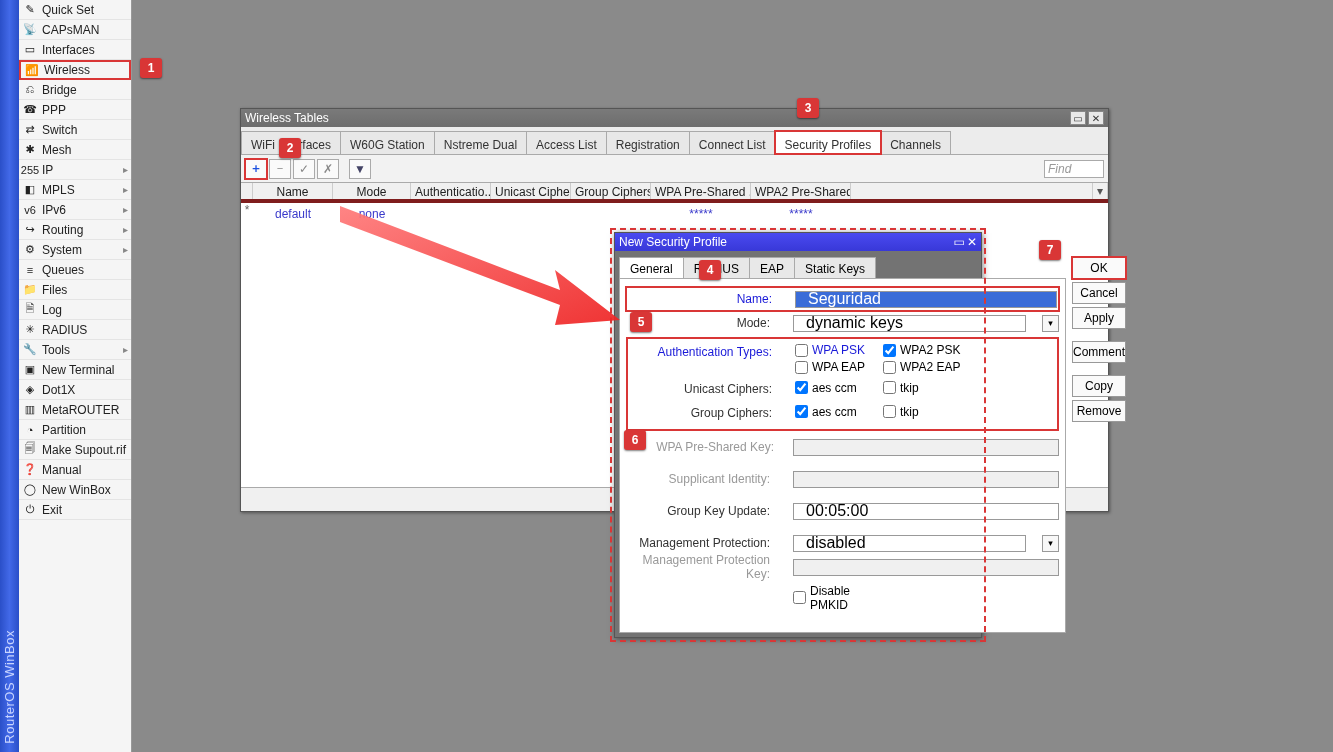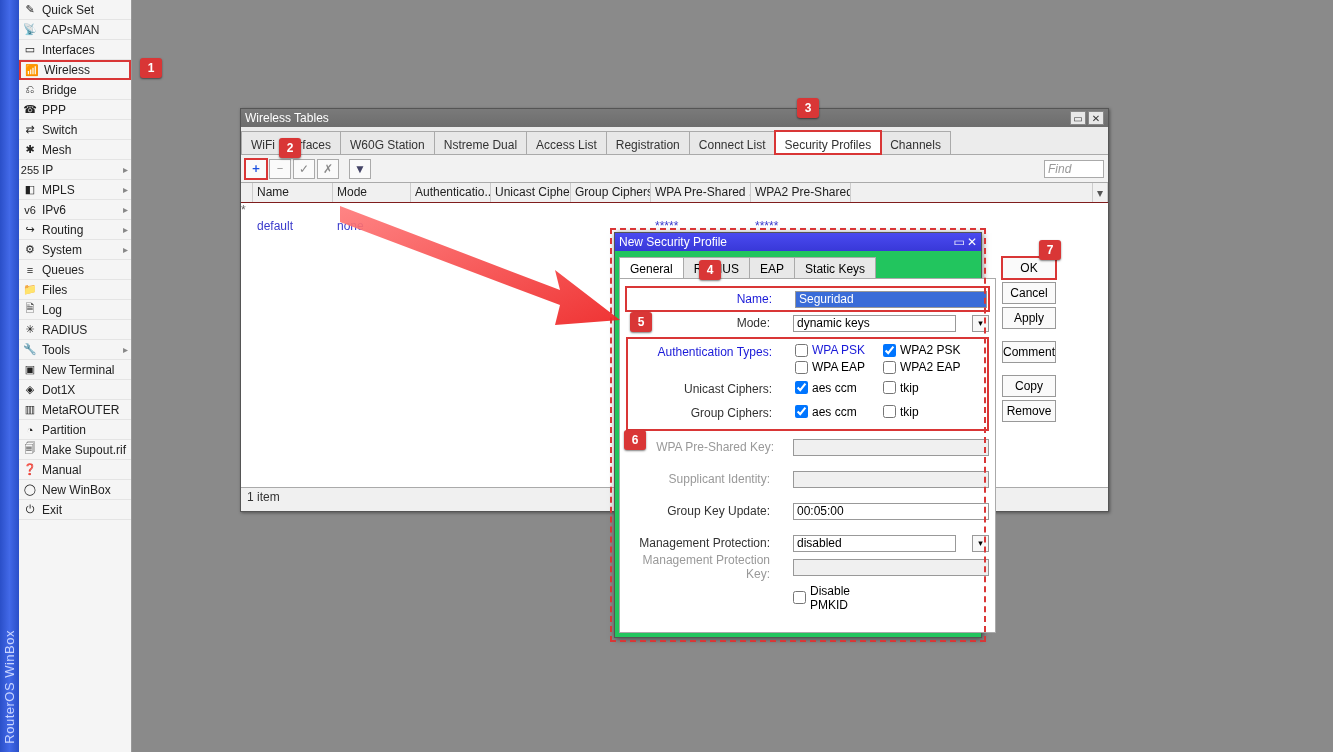--- a/index.html
+++ b/index.html
@@ -10,68 +10,68 @@
 .left-rail span { position: absolute; left: 2px; bottom: 8px; color: #c8d4ff; writing-mode: vertical-rl; transform: rotate(180deg); font-size: 13px; letter-spacing: .5px;}
 
 
 .sidebar { position: absolute; left: 19px; top: 0; width: 113px; height: 752px; background: #f5f5f5; border-right: 1px solid #999; }
 .menu-item { display:flex; align-items:center; height: 20px; padding-left: 3px; border-bottom:1px solid #e4e4e4; color:#222; cursor:pointer; }
 .menu-item .icon { width:16px; height:16px; margin-right:4px; display:inline-flex; align-items:center; justify-content:center; font-size:11px;}
 .menu-item .arrow { margin-left:auto; margin-right:3px; font-size:10px; color:#888;}
 .menu-item.highlight { border:2px solid #d93636; height:20px; }
 
 
-.win-tables { position: absolute; left: 240px; top: 108px; width: 869px; height: 404px; background: #f0f0f0; border:1px solid #555; box-shadow: 1px 1px 3px rgba(0,0,0,.4);}
+.win-tables { position: absolute; left: 240px; top: 108px; width: 869px; height: 404px; background: #f0f0f0; border:1px solid #555; box-shadow: 1px 1px 3px rgba(0,0,0,.4); text-align: center;}
 .win-title { height:18px; background: linear-gradient(#7a7a7a,#6d6d6d); color:#fff; font-size:11px; display:flex; align-items:center; padding:0 4px;}
 .win-title .controls { margin-left:auto; display:flex; gap:2px;}
 .win-title .ctrl { width:16px; height:14px; background:#e8e8e8; border:1px solid #888; display:flex; align-items:center; justify-content:center; font-size:10px; color:#333;}
 
 .tab-row { display:flex; background:#ececec; border-bottom:1px solid #aaa; height:28px; }
 .tab { padding: 6px 9px; border:1px solid #aaa; border-bottom:none; margin-top:4px; background:#e8e8e8; color:#333; margin-right:-1px; cursor:pointer; font-size:12px;}
 .tab.active { background:#ffffff; border-bottom:1px solid #fff; position:relative; z-index:2; }
 .tab.highlight { outline:2px solid #d93636; outline-offset:-1px; }
 
 .toolbar { display:flex; align-items:center; height:28px; background:#f2f2f2; border-bottom:1px solid #aaa; padding:0 4px; gap:2px;}
 .tb-btn { width:22px; height:20px; border:1px solid #aaa; background:#fafafa; display:flex; align-items:center; justify-content:center; cursor:pointer; }
 .tb-btn.highlight { outline:2px solid #d93636; outline-offset:-1px; }
 .find-box { margin-left:auto; width:60px; height:18px; border:1px solid #aaa; color:#999; font-style:italic; display:flex; align-items:center; padding:0 3px; background:#fff;}
 
-.grid-header { display:flex; background:#f0f0f0; border-bottom:1px solid #7f1d1d; height:20px;}
+.grid-header { display:flex; background:#f0f0f0; border-bottom:4px solid #7f1d1d; height:20px;}
 .gh { border-right:1px solid #ccc; padding:2px 4px; font-size:12px; color:#222; overflow:hidden; white-space:nowrap;}
 .grid-body { background:#fff; height:284px; overflow:auto; position:relative;}
 .grid-row { display:flex; height:17px; }
-.gc { padding:16px 4px; font-size:12px; color:#3a3acb; overflow:hidden; white-space:nowrap;}
+.gc { padding:4px 4px; font-size:12px; color:#3a3acb; overflow:hidden; white-space:nowrap;}
 .gc.marker { width:12px; color:#666; padding:0;}
 .grid-footer { height:20px; border-top:1px solid #aaa; background:#f0f0f0; padding:2px 6px; font-size:12px; color:#333;}
 .grid-drop { margin-left:auto; width:16px; border-left:1px solid #ccc; display:flex; align-items:center; justify-content:center; color:#555;}
 
 
 svg.arrow { position:absolute; pointer-events:none; }
 
 
-.dlg { position:absolute; left: 614px; top: 232px; width: 368px; height: 406px; background:#22c55e; border:1px solid #555; box-shadow: 1px 1px 6px rgba(0,0,0,.5); }
+.dlg { position:absolute; left: 614px; top: 232px; width: 368px; height: 406px; background:#737373; border:1px solid #555; box-shadow: 1px 1px 6px rgba(0,0,0,.5); }
 .dlg-wrap { outline: 2px dashed #d93636; outline-offset: 2px; }
 .dlg-title { height:18px; background: linear-gradient(#4a4af0,#3838d8); color:#fff; font-size:11px; display:flex; align-items:center; padding:0 4px;}
 .dlg-title .controls{ margin-left:auto; display:flex; gap:2px;}
 .dlg-body { display:flex; padding:4px; gap:6px; height:calc(100% - 18px);}
 .dlg-left { flex:1; }
 .dlg-right { width:82px; display:flex; flex-direction:column; gap:3px; padding-top:2px;}
 .rbtn { height:22px; border:1px solid #999; background:#fafafa; font-size:12px; cursor:pointer;}
 .rbtn.highlight { outline:2px solid #d93636; outline-offset:-1px;}
 
 .dlg-tabs { display:flex; border-bottom:1px solid #aaa; height:24px;}
 .dtab { padding:4px 10px; border:1px solid #aaa; border-bottom:none; margin-top:2px; background:#e8e8e8; margin-right:-1px; font-size:12px; cursor:pointer;}
 .dtab.active { background:#fff;}
 
 .dlg-form { background:#fff; border:1px solid #aaa; border-top:none; padding:8px 6px; height: calc(100% - 24px); }
 .frow { display:flex; align-items:center; height:24px;gap:17px; }
 .flabel { width:150px; text-align:right; padding-right:6px; font-size:12px; color:#333;}
 .flabel.blue { color:#1a1ad8; }
 .flabel.dim { color:#999;}
-.finput { flex:1; height:17px; border:1px solid #999; background:#fff; padding:0 3px; font-size:12px; }
+.finput { flex:1; height:17px; border:1px solid #999; background:#fff; padding:0 12px; font-size:16px; }
 .finput.dim { background:#f0f0f0; color:#999;}
 .fsel-btn { width:17px; height:17px; border:1px solid #999; background:#f8f8f8; display:flex; align-items:center; justify-content:center; font-size:9px; margin-left:-1px; cursor:pointer;}
 .group-box { border:1px solid #aaa; padding:4px 0 4px 0; margin-top:2px; margin-bottom:4px;}
 .group-box.highlight { border:2px solid #d93636; }
 .cb-grid { display:flex; flex-wrap:wrap; }
 .cb { display:flex; align-items:center; font-size:12px; width:88px; margin-bottom:3px;}
 .cb input { margin-right:4px; width:13px; height:13px;}
 .cb.blue label { color:#1a1ad8;}
 .row-highlight { outline:2px solid #d93636; outline-offset:-1px; padding:1px 2px;}
 

